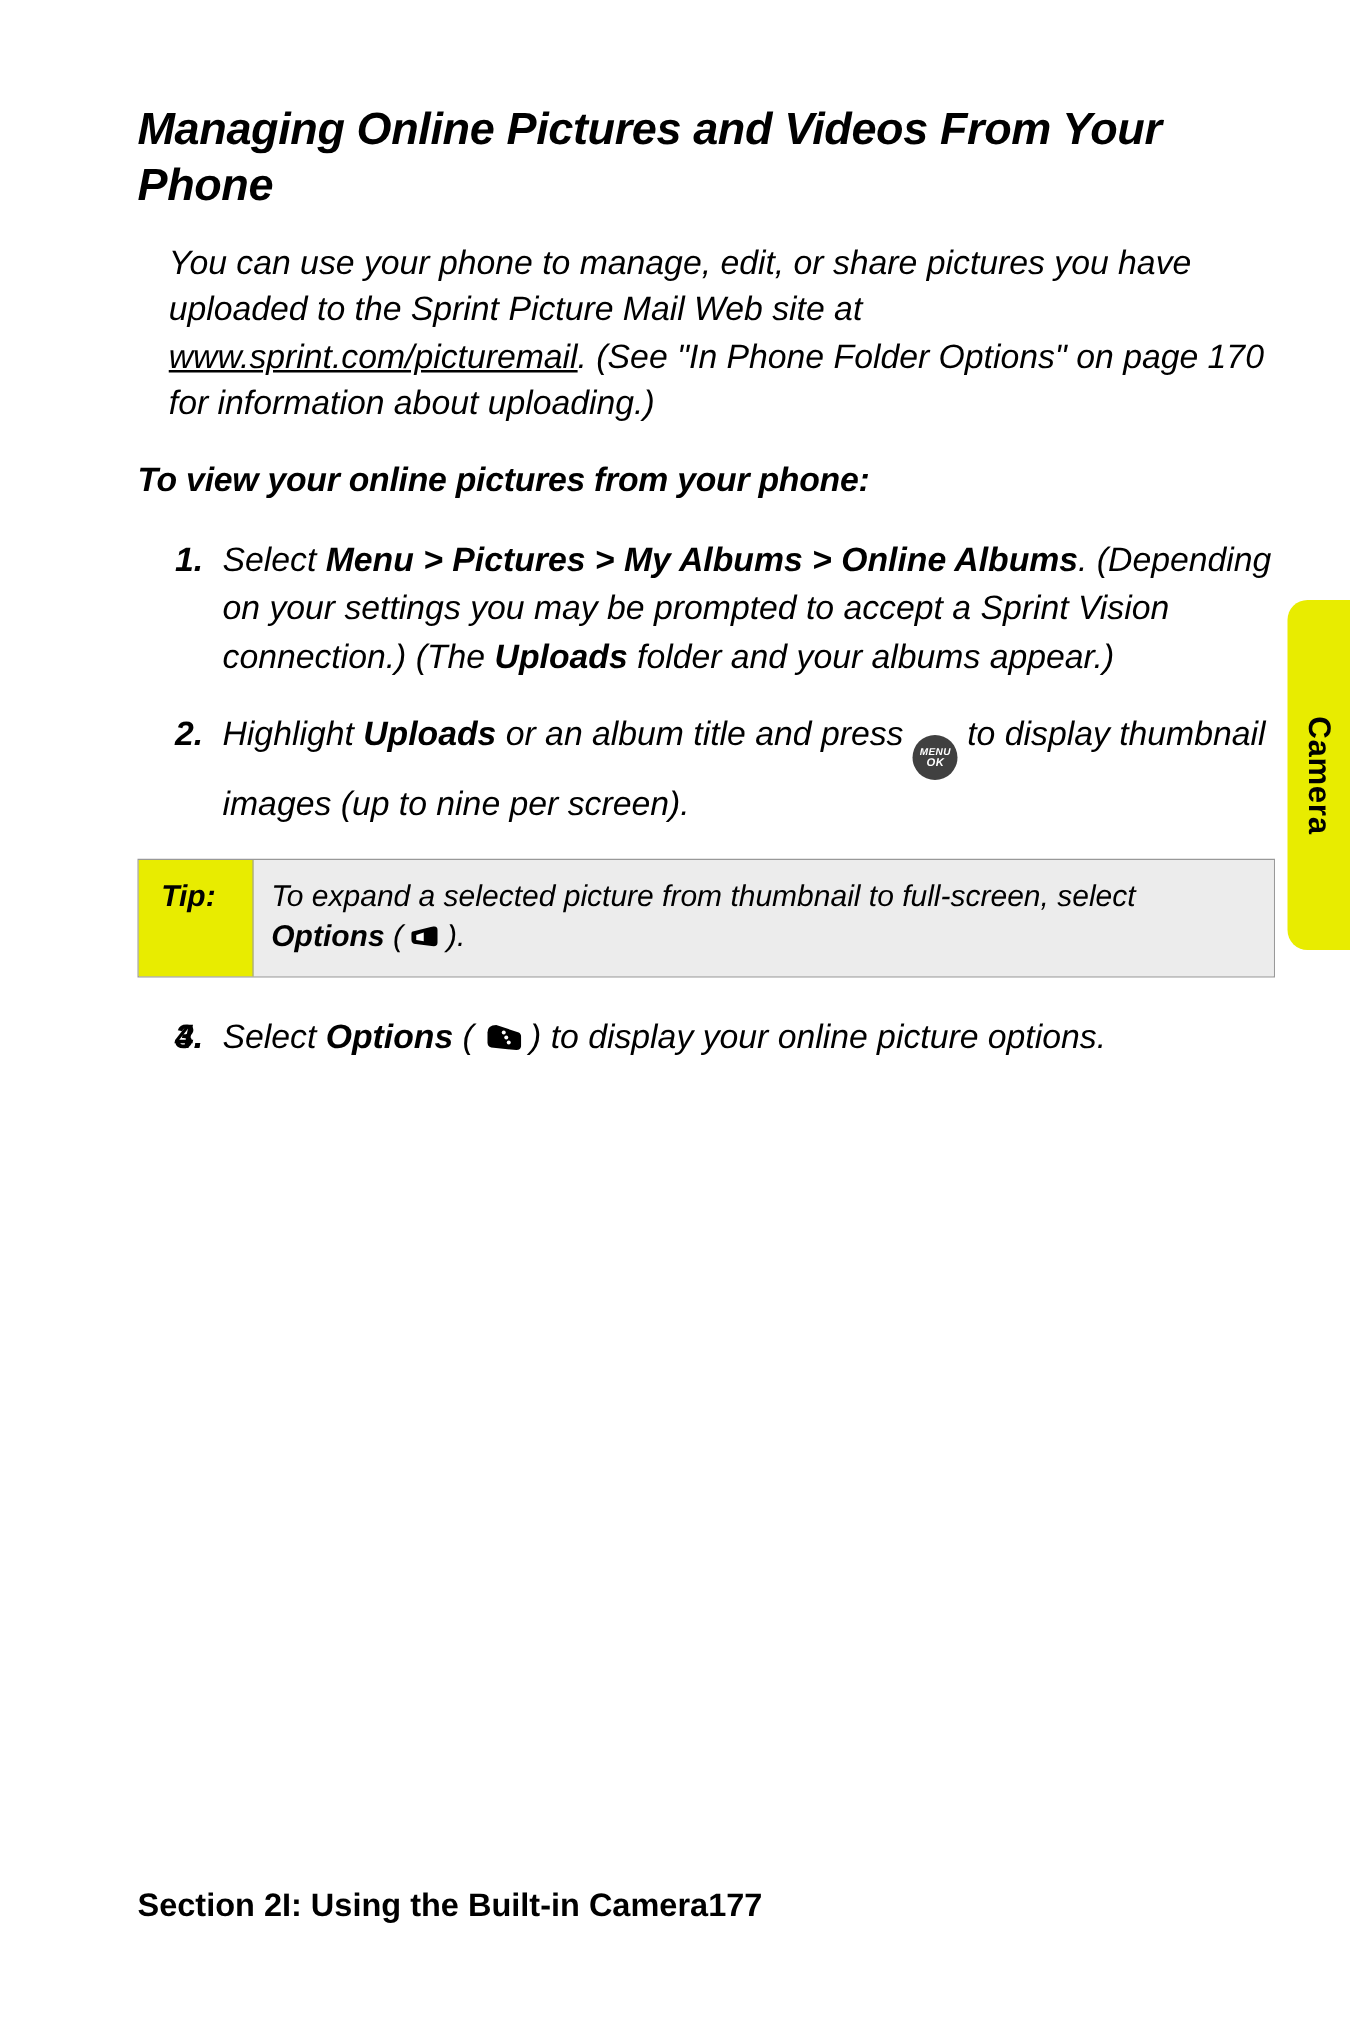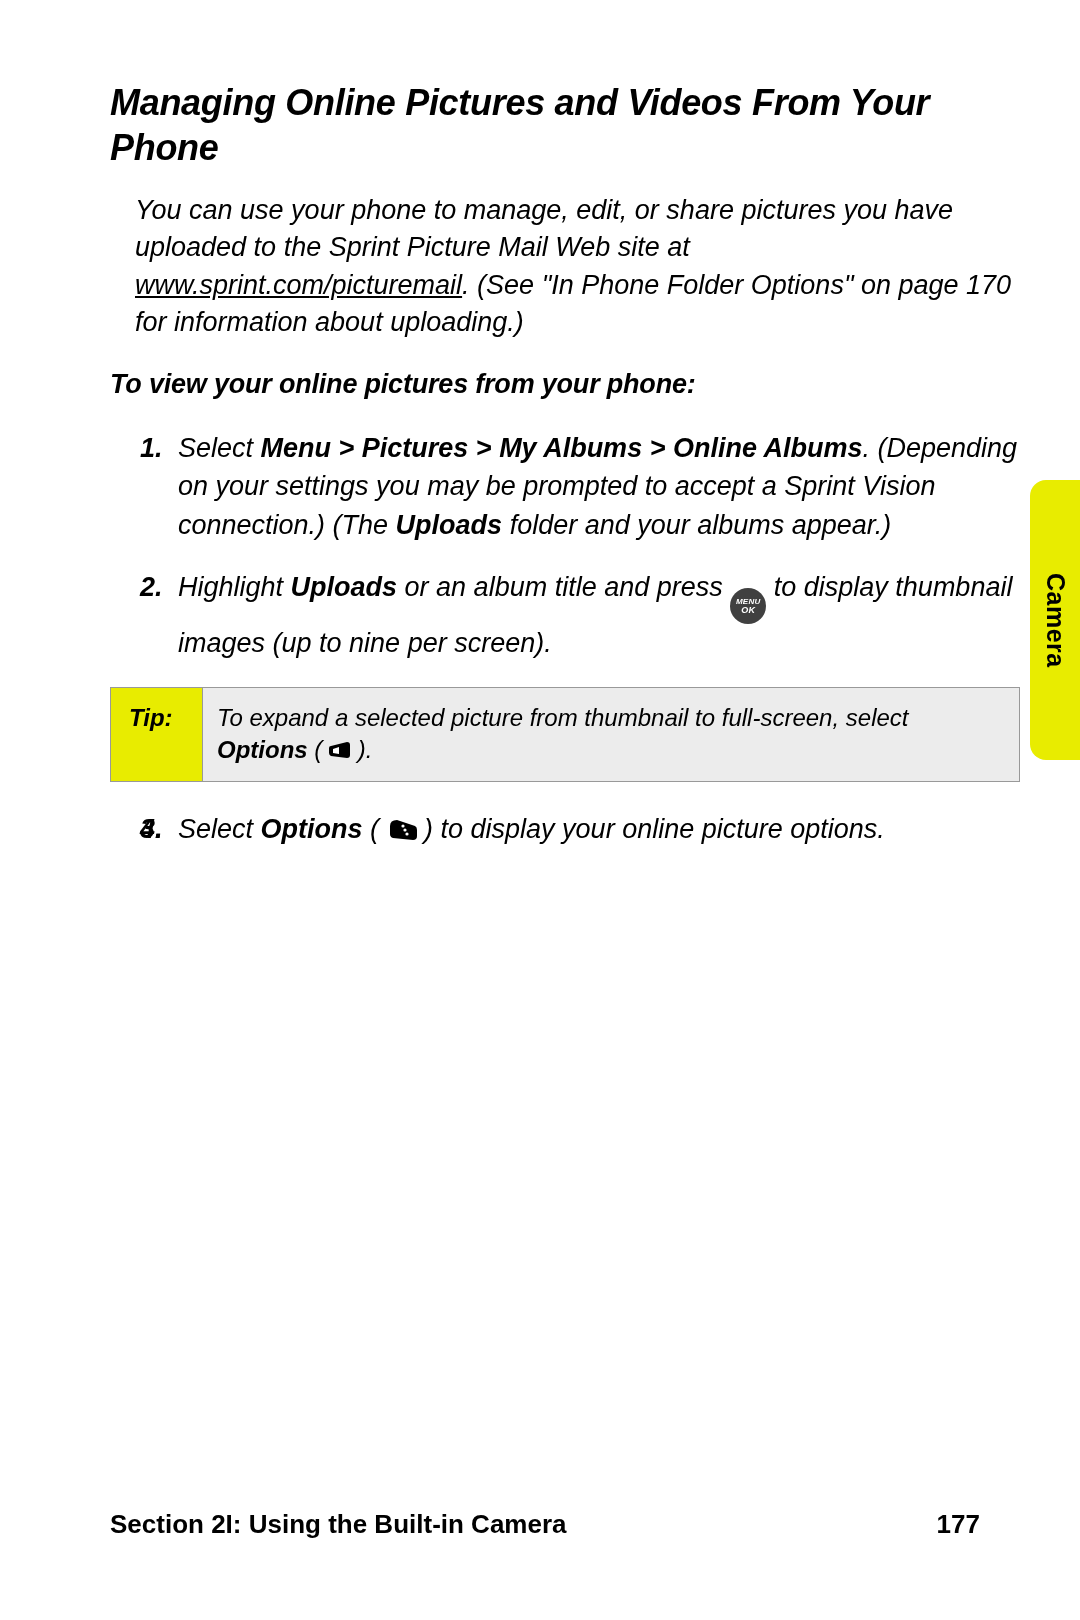--- a/index.html
+++ b/index.html
@@ -120,21 +120,21 @@
       font-weight: 700;
       font-size: 25px;
       letter-spacing: 0.5px;
     }
     .footer {
       position: absolute;
       bottom: 80px;
       left: 110px;
       right: 100px;
       display: flex;
-      justify-content: space-between;
+      justify-content: flex-start;
       font-size: 26px;
       font-weight: 700;
     }
   </style>
 </head>
 <body>
 
 <div class="page">
 
   <h1 class="heading">Managing Online Pictures and Videos From Your Phone</h1>

